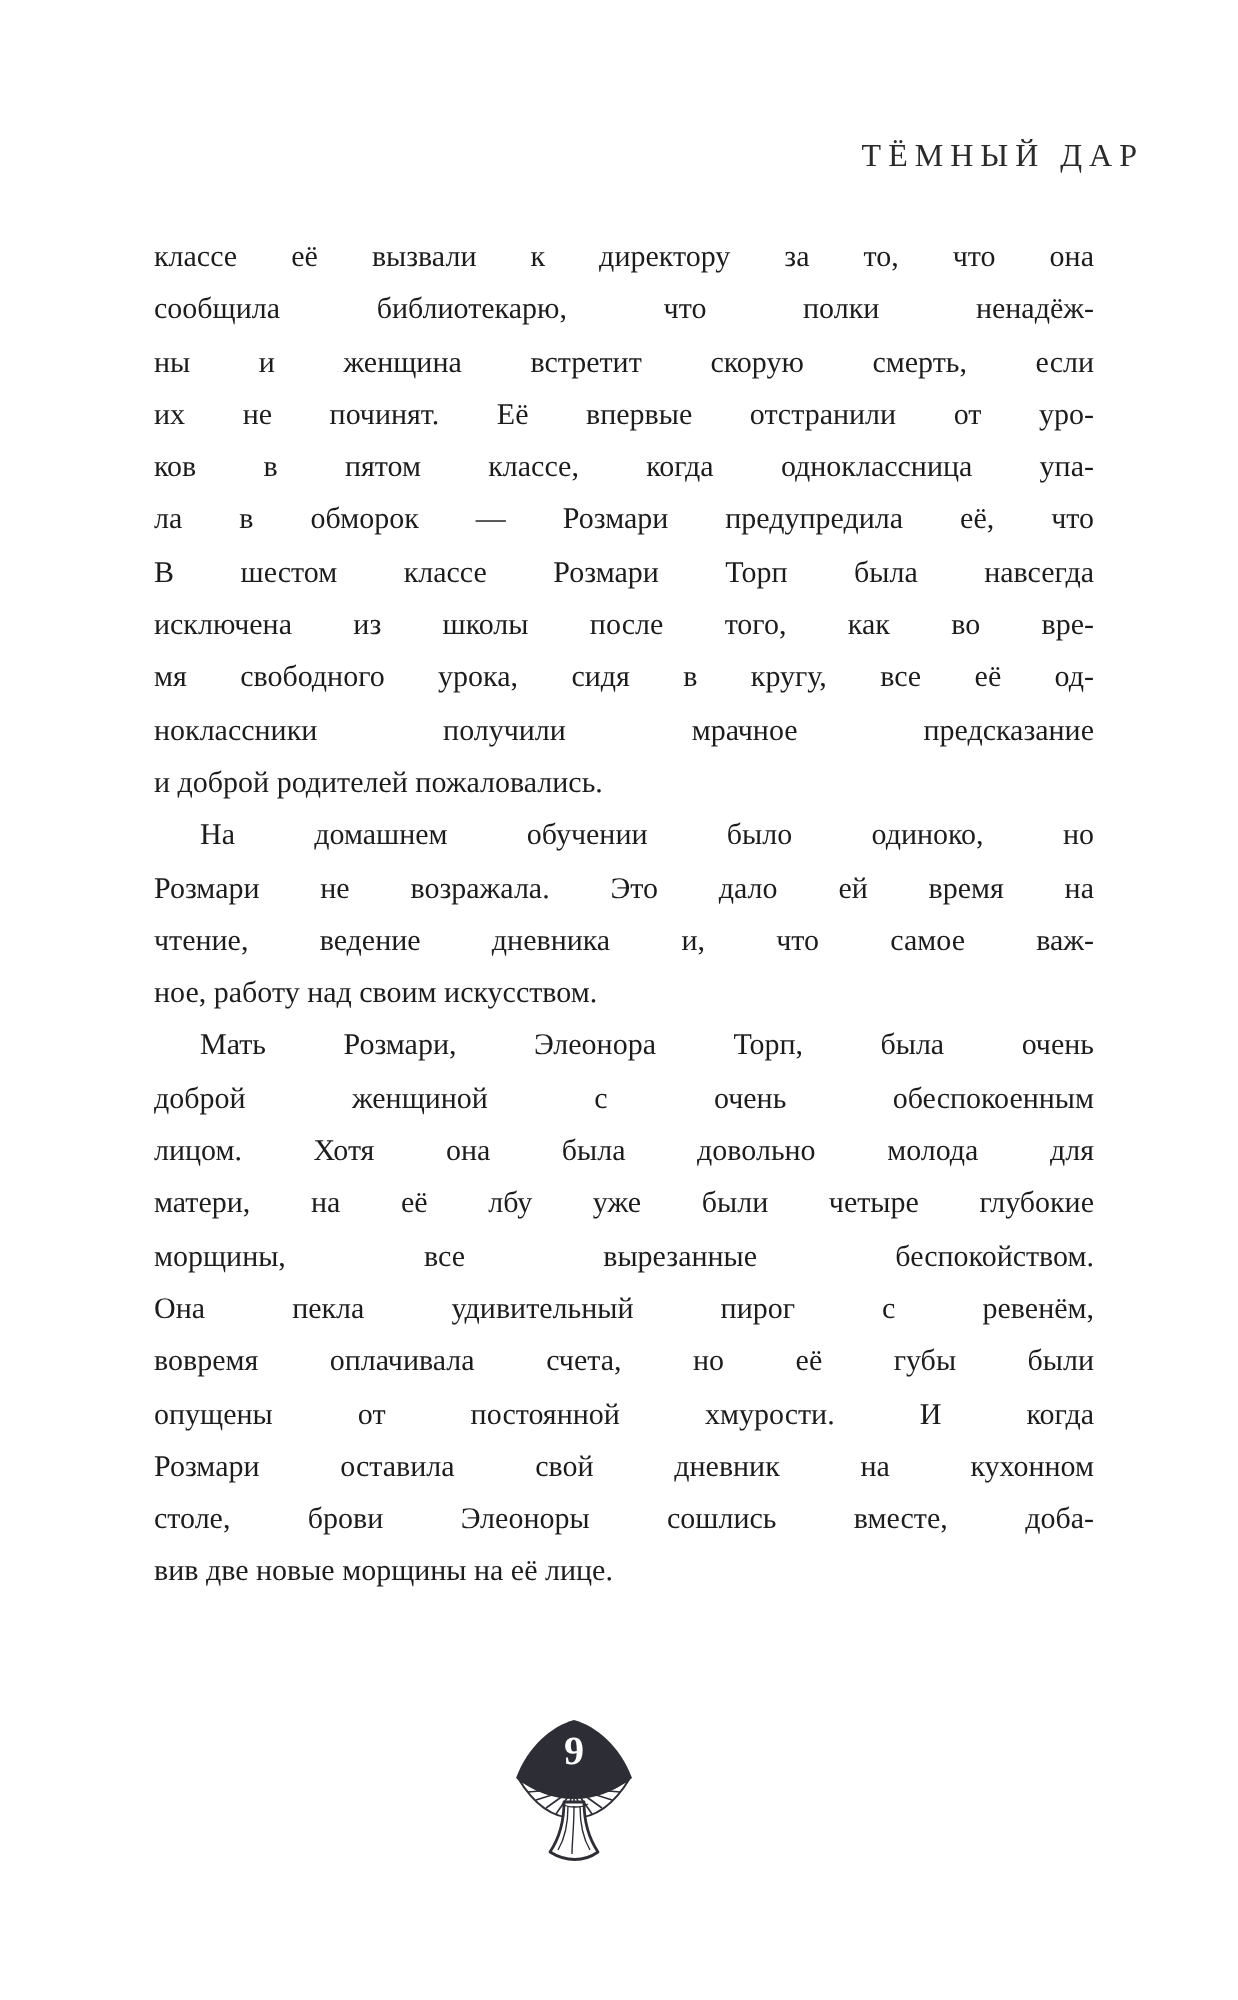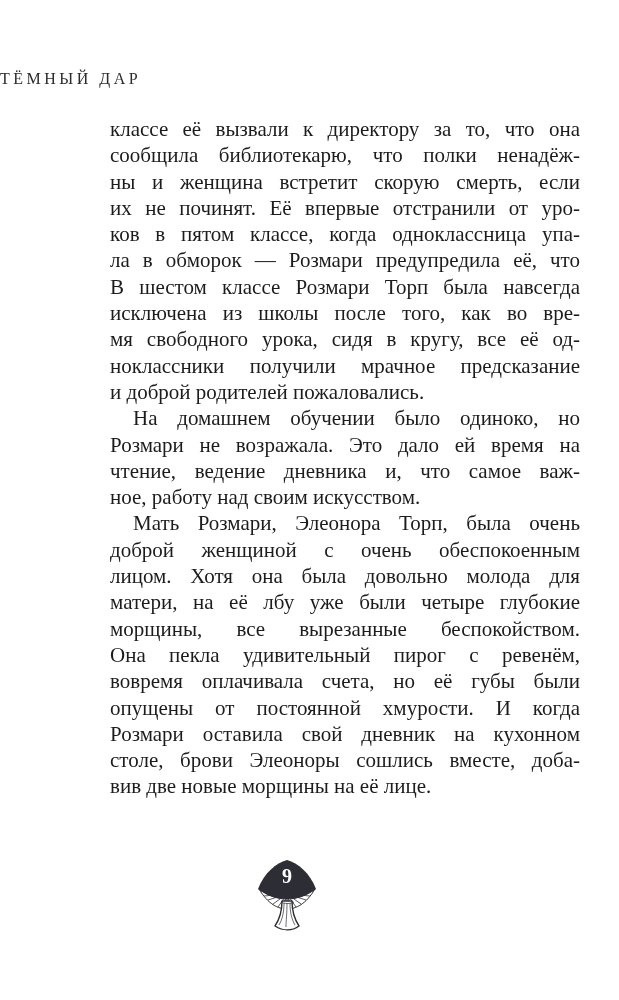--- a/index.html
+++ b/index.html
@@ -12,36 +12,35 @@
     background: #ffffff;
     overflow: hidden;
     font-family: "Liberation Serif", serif;
   }
 
   .running-head {
     position: absolute;
     top: 70px;
     left: 0;
     width: 572px; 
-    text-align: left;
+    text-align: right;
     font-size: 16px;
     letter-spacing: 3.5px;
     color: #2b2b2b;
     white-space: nowrap;
   }
 
   .text-block {
     position: absolute;
     left: 77px;
     top: 116px;
     width: 470px;
-    font-size: 21px;
+    font-size: 15px;
     line-height: 26.3px;
     color: #1c1c1c;
-    margin-left: 33px;
   }
 
   .tline {
     text-align: justify;
     text-align-last: justify;
     white-space: normal;
   }
   .tline.last { text-align-last: left; }
   .tline.indent { text-indent: 23px; }
 

